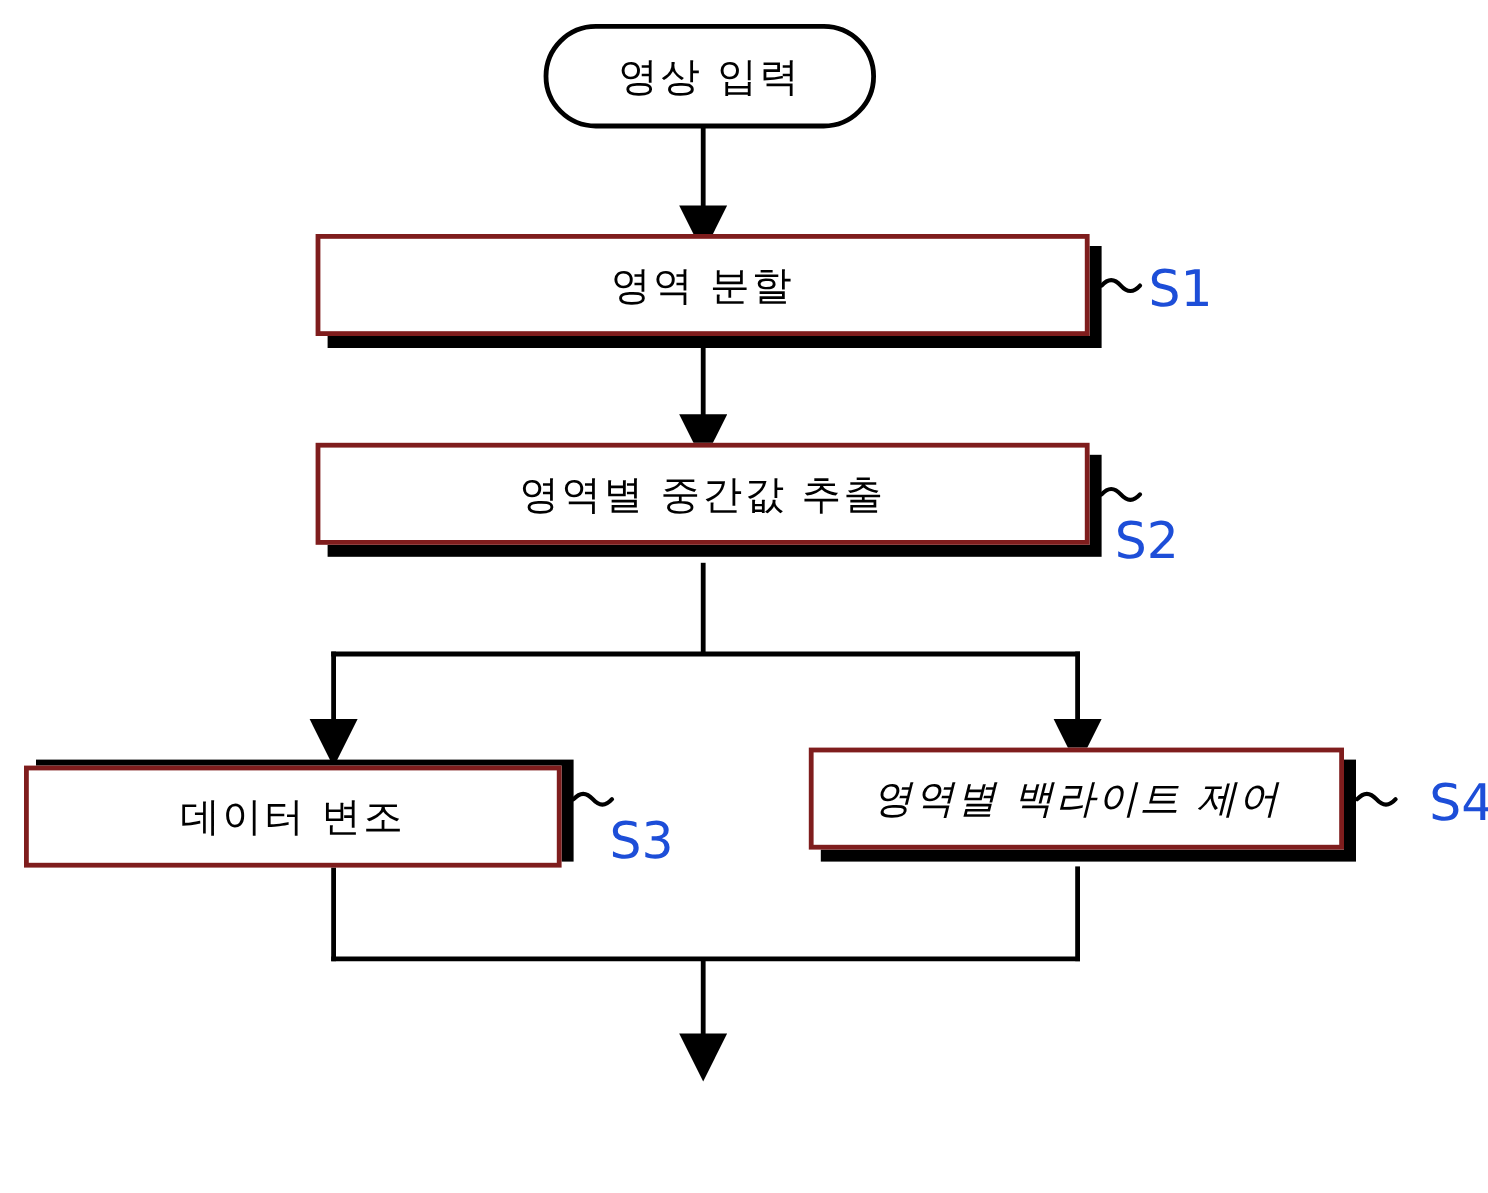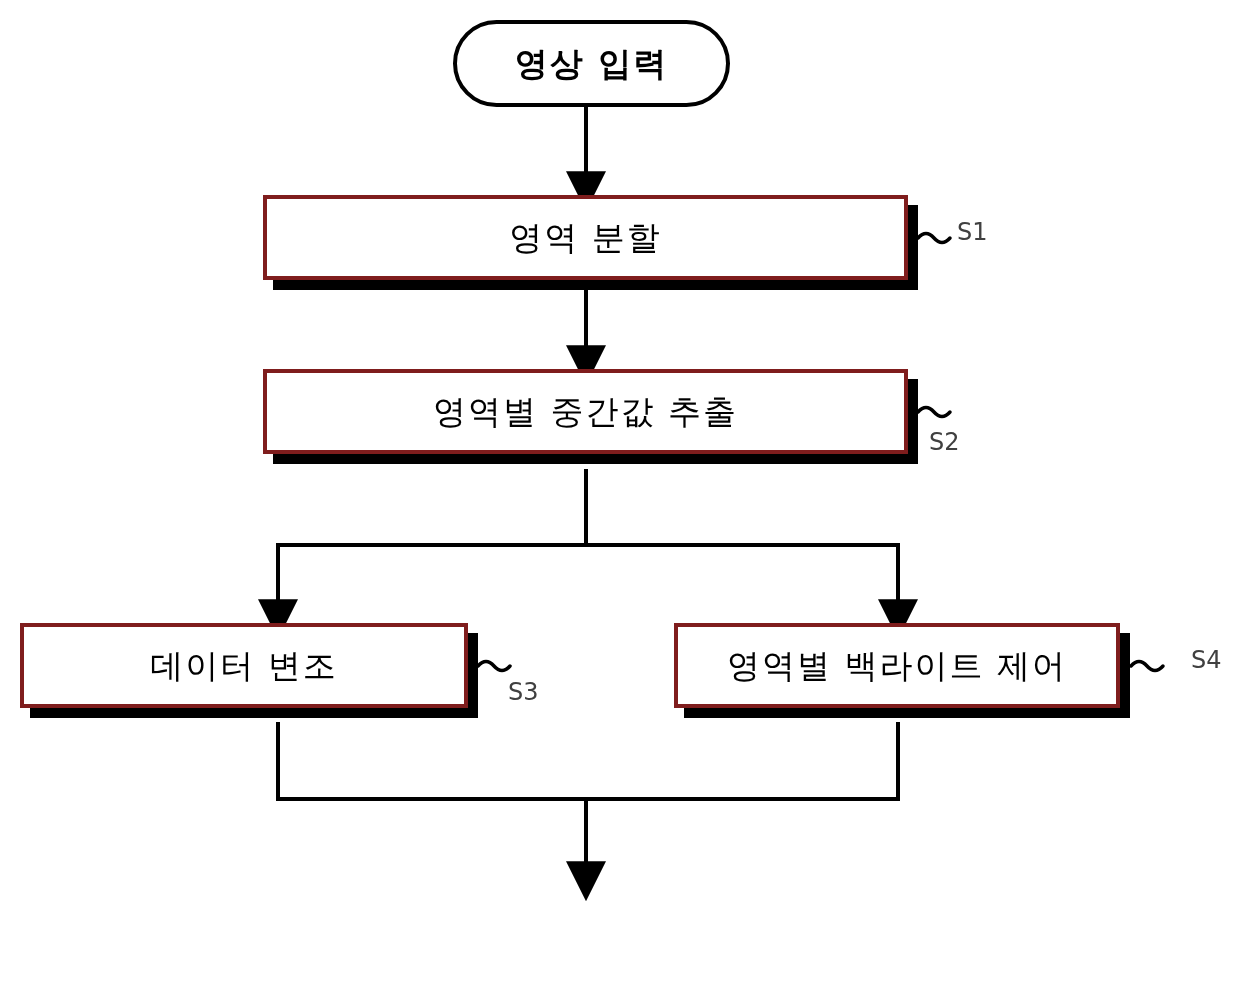--- a/index.html
+++ b/index.html
@@ -33,21 +33,20 @@
   
   .terminator {
     position: absolute;
     box-sizing: border-box;
     border: 4px solid #000;
     background: #fff;
     display: flex;
     align-items: center;
     justify-content: center;
     pointer-events: auto;
-    font-weight: bold;
   }
   .terminator .node-text {
     font-size: 33px;
     color: #000;
     letter-spacing: 2px;
     white-space: nowrap;
     line-height: 1;
   }
 
   
@@ -76,22 +75,22 @@
     font-size: 33px;
     color: #000;
     letter-spacing: 2px;
     white-space: nowrap;
     line-height: 1;
   }
 
   
   .step-ref {
     position: absolute;
-    font-size: 24px;
-    color: #404040;
+    font-size: 42px;
+    color: #1d4ed8;
     line-height: 1;
     white-space: nowrap;
     pointer-events: auto;
   }
 </style>
 </head>
 <body>
 
 <svg id="flow-canvas" viewBox="0 0 1240 994" xmlns="http://www.w3.org/2000/svg">
   <defs>
@@ -162,27 +161,27 @@
   <div class="process-wrap" style="left:263px; top:369px; width:655px; height:95px;">
     <div class="process-shadow" style="left:10px; top:10px; width:645px; height:85px;"></div>
     <div class="process-box" style="width:645px; height:85px;">
       <span class="node-text">영역별 중간값 추출</span>
     </div>
   </div>
   <div class="step-ref" style="left:929px; top:394px;margin-top:36px;">S2</div>
 
   <div class="process-wrap" style="left:20px; top:623px; width:458px; height:95px;">
     <div class="process-shadow" style="left:10px; top:10px; width:448px; height:85px;"></div>
-    <div class="process-box" style="width:448px; height:85px;">
+    <div class="process-box" style="width:448px; height:85px;margin-top:15px;">
       <span class="node-text">데이터 변조</span>
     </div>
   </div>
   <div class="step-ref" style="left:508px; top:648px;margin-top:32px;">S3</div>
 
-  <div class="process-wrap" style="left:674px; top:623px; width:456px; height:95px;">
+  <div class="process-wrap" style="left:674px; top:623px; width:456px; height:95px;font-style:italic;">
     <div class="process-shadow" style="left:10px; top:10px; width:446px; height:85px;"></div>
     <div class="process-box" style="width:446px; height:85px;">
       <span class="node-text">영역별 백라이트 제어</span>
     </div>
   </div>
   <div class="step-ref" style="left:1171px; top:648px;margin-left:20px;">S4</div>
 
 
 </div>
 

